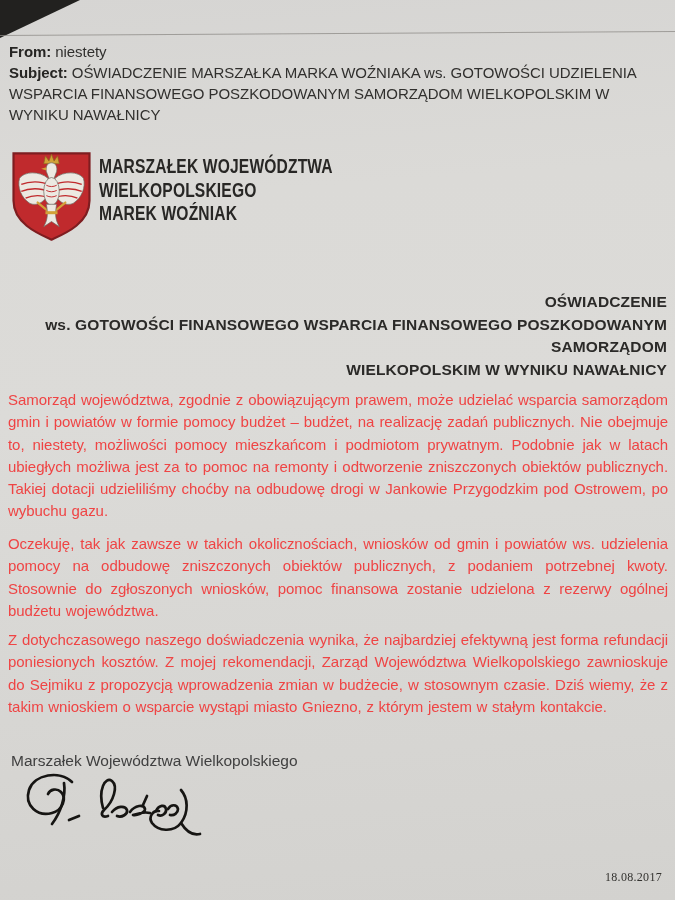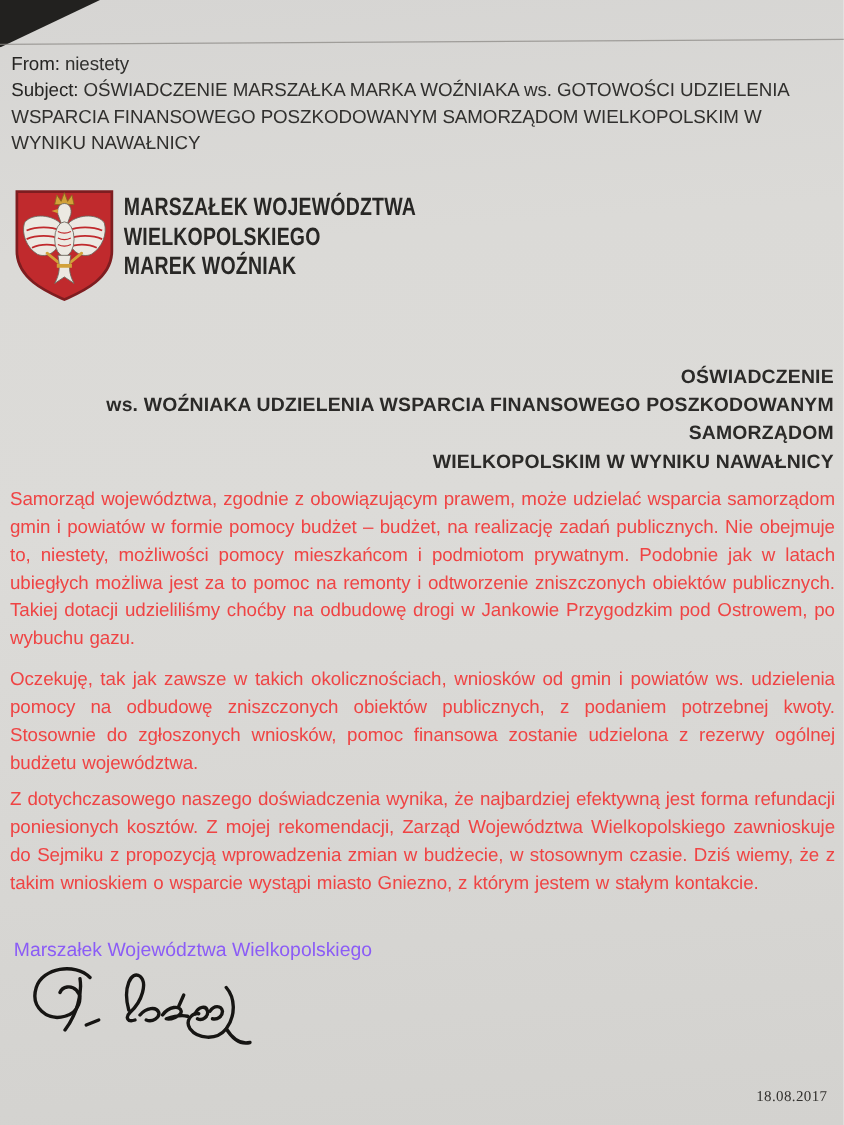--- a/index.html
+++ b/index.html
@@ -16,21 +16,21 @@
   }
   .edge-line{
     position:absolute;left:-10px;top:33px;width:700px;height:1px;
     background:rgba(140,138,134,.75);transform:rotate(-0.35deg);
   }
   
   .email-header{
     position:absolute;left:9px;top:41px;width:655px;
     font-size:15px;line-height:21px;color:#31302e;letter-spacing:-0.05px;
   }
-  .email-header .lbl{font-weight:normal;color:#262523;margin-right:4px;}
+  .email-header .lbl{font-weight:bold;color:#262523;margin-right:4px;}
   
   .coa{position:absolute;left:8px;top:149px;width:87px;height:95px;}
   .lh-text{
     position:absolute;left:99px;top:155px;width:340px;
     font-weight:bold;font-size:20px;line-height:23.5px;color:#28272-5;
     color:#282725;letter-spacing:.2px;white-space:nowrap;
     transform:scaleX(.78);transform-origin:0 0;
   }
   
   .title{
@@ -39,21 +39,21 @@
   }
   
   .para{
     position:absolute;left:8px;width:660px;text-align:justify;
     font-size:15px;line-height:22.3px;color:#ef4444;letter-spacing:-0.05px;word-spacing:.6px;
   }
   .p1{top:389px;}
   .p2{top:533px;}
   .p3{top:629px;}
   .signoff{
-    position:absolute;left:11px;top:752px;font-size:15.5px;color:#8b5cf6;
+    position:absolute;left:11px;top:752px;font-size:15.5px;color:#404040;
   }
   .signature{position:absolute;left:8px;top:768px;width:235px;height:98px;}
   .date{
     position:absolute;right:13px;top:870px;
     font-family:"Liberation Serif","DejaVu Serif",serif;
     font-size:12px;color:#33322f;letter-spacing:.3px;
   }
 </style>
 </head>
 <body>
@@ -92,21 +92,21 @@
   </svg>
 
   <div class="lh-text">
     <div>MARSZAŁEK WOJEWÓDZTWA</div>
     <div>WIELKOPOLSKIEGO</div>
     <div>MAREK WOŹNIAK</div>
   </div>
 
   <div class="title">
     <div>OŚWIADCZENIE</div>
-    <div>ws. WOŹNIAKA UDZIELENIA WSPARCIA FINANSOWEGO POSZKODOWANYM  SAMORZĄDOM</div>
+    <div>ws. GOTOWOŚCI FINANSOWEGO WSPARCIA FINANSOWEGO POSZKODOWANYM  SAMORZĄDOM</div>
     <div>WIELKOPOLSKIM W WYNIKU NAWAŁNICY</div>
   </div>
 
   <div class="para p1">Samorząd województwa, zgodnie z obowiązującym prawem, może udzielać wsparcia samorządom gmin i powiatów w formie pomocy budżet – budżet, na realizację zadań publicznych. Nie obejmuje to, niestety, możliwości pomocy mieszkańcom i podmiotom prywatnym. Podobnie jak w latach ubiegłych możliwa jest za to pomoc na remonty i odtworzenie zniszczonych obiektów publicznych. Takiej dotacji udzieliliśmy choćby na odbudowę drogi w Jankowie Przygodzkim pod Ostrowem, po wybuchu gazu.</div>
   <div class="para p2">Oczekuję, tak jak zawsze w takich okolicznościach, wniosków od gmin i powiatów ws. udzielenia pomocy na odbudowę zniszczonych obiektów publicznych, z podaniem potrzebnej kwoty. Stosownie do zgłoszonych wniosków, pomoc finansowa zostanie udzielona z rezerwy ogólnej budżetu województwa.</div>
   <div class="para p3">Z dotychczasowego naszego doświadczenia wynika, że najbardziej efektywną jest forma refundacji poniesionych kosztów. Z mojej rekomendacji, Zarząd Województwa Wielkopolskiego zawnioskuje do Sejmiku z propozycją wprowadzenia zmian w budżecie, w stosownym czasie. Dziś wiemy, że z takim wnioskiem o wsparcie wystąpi miasto Gniezno, z którym jestem w stałym kontakcie.</div>
 
   <div class="signoff">Marszałek Województwa Wielkopolskiego</div>
 
   <svg class="signature" viewBox="0 0 235 98">

